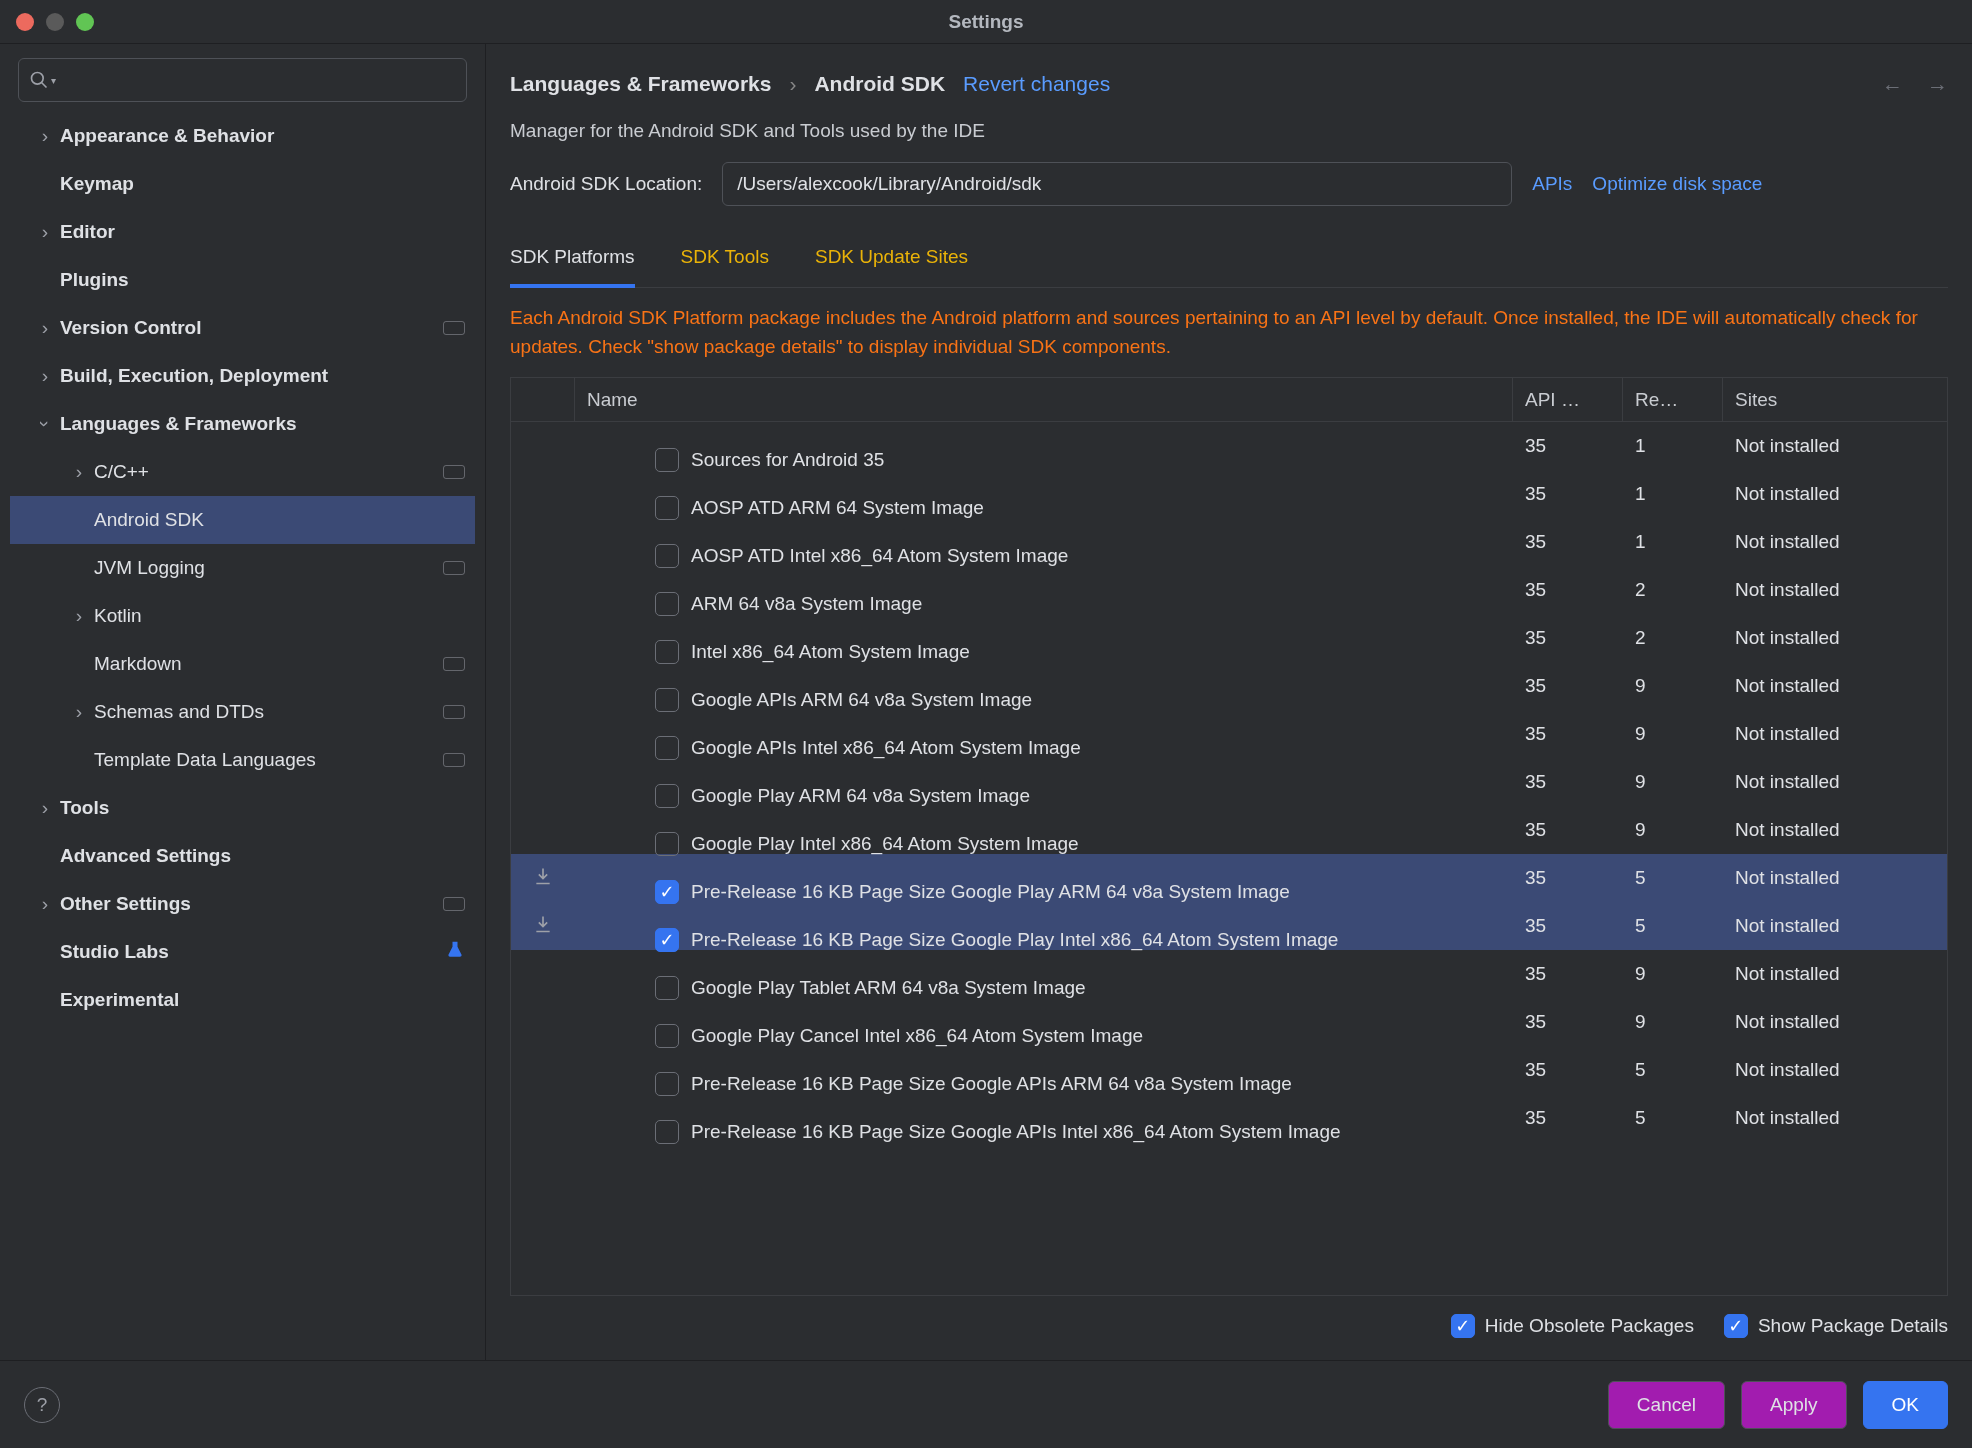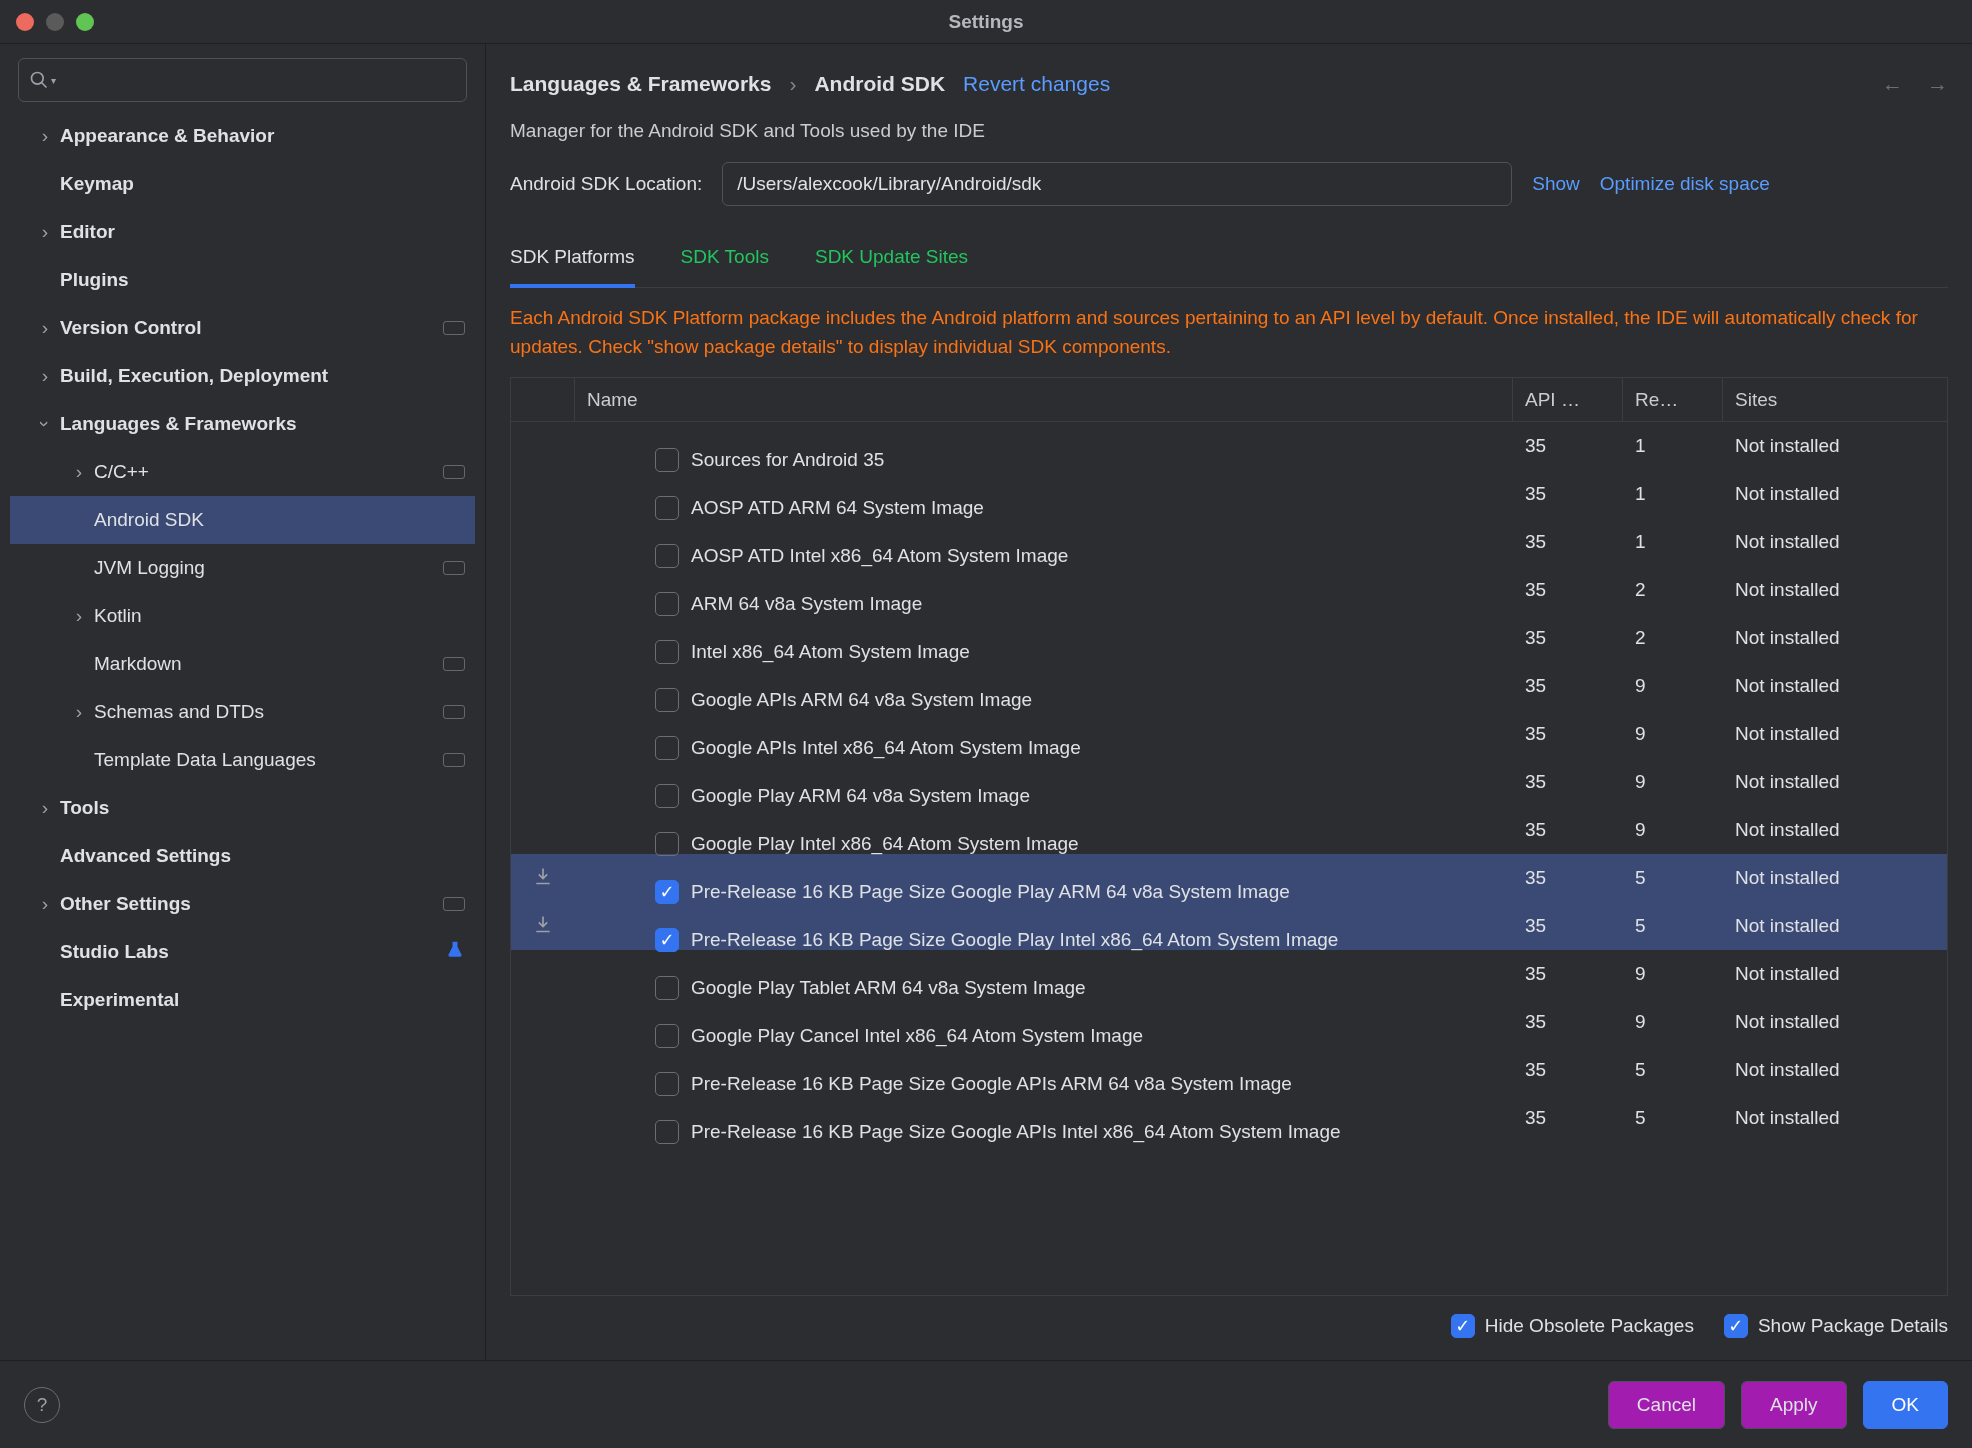--- a/index.html
+++ b/index.html
@@ -82,21 +82,21 @@
 .nav-arrows { margin-left: auto; display: flex; gap: 24px; color: #6b6e76; }
 .desc { margin-bottom: 20px; color: #c9ccd1; }
 .sdk-loc-row { display: flex; align-items: center; gap: 20px; margin-bottom: 28px; }
 .sdk-loc-input {
   flex: 1; max-width: 790px;
   height: 44px; background: #2b2d30;
   border: 1px solid #4e5157; border-radius: 6px;
   padding: 0 14px; color: #dfe1e5; font-size: 19px;
 }
 .tabs { display: flex; gap: 46px; border-bottom: 1px solid #3b3d41; margin-bottom: 16px; margin-top: 12px; }
-.tab { padding: 0 0 16px 0; cursor: pointer; color: #22c55e; }
+.tab { padding: 0 0 16px 0; cursor: pointer; color: #eab308; }
 .tab.active { border-bottom: 4px solid #3574f0; margin-bottom: -1px; color: #dfe1e5; }
 .tab-desc { color: #f97316; margin-bottom: 16px; line-height: 1.5; }
 .table-wrap { border: 1px solid #3b3d41; flex: 1; overflow: hidden; display: flex; flex-direction: column; border-radius: 0; }
 .thead { display: flex; background: #2b2d30; border-bottom: 1px solid #3b3d41; height: 44px; align-items: center; }
 .thead .th { padding: 0 12px; color: #c9ccd1; border-right: 1px solid #3b3d41; height: 100%; display: flex; align-items: center; }
 .col-dl { width: 64px; }
 .col-name { flex: 1; padding-left: 80px !important; }
 .col-api { width: 110px; }
 .col-rev { width: 100px; }
 .col-status { width: 224px; border-right: none !important; }
@@ -248,21 +248,21 @@
         <span>←</span>
         <span>→</span>
       </span>
     </div>
 
     <div class="desc">Manager for the Android SDK and Tools used by the IDE</div>
 
     <div class="sdk-loc-row">
       <span>Android SDK Location:</span>
       <input class="sdk-loc-input" value="/Users/alexcook/Library/Android/sdk" style="">
-      <span class="link">Show</span>
+      <span class="link">APIs</span>
       <span class="link">Optimize disk space</span>
     </div>
 
     <div class="tabs" id="tabs">
         <div class="tab active">SDK Platforms</div>
         <div class="tab">SDK Tools</div>
         <div class="tab">SDK Update Sites</div>
       </div>
 
     <div class="tab-desc">Each Android SDK Platform package includes the Android platform and sources pertaining to an API level by default. Once installed, the IDE will automatically check for updates. Check "show package details" to display individual SDK components.</div>

